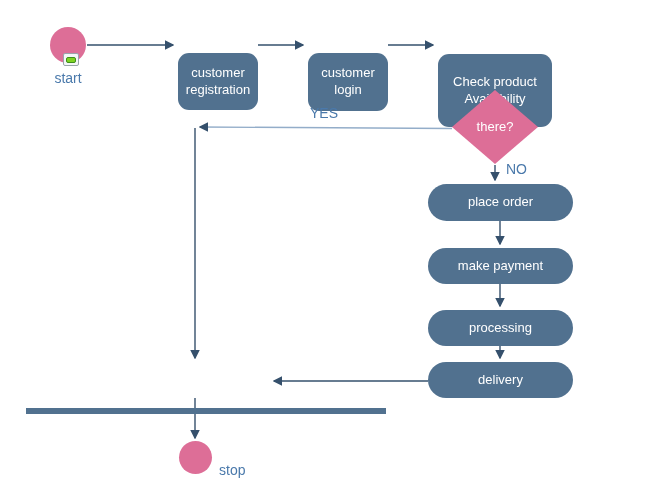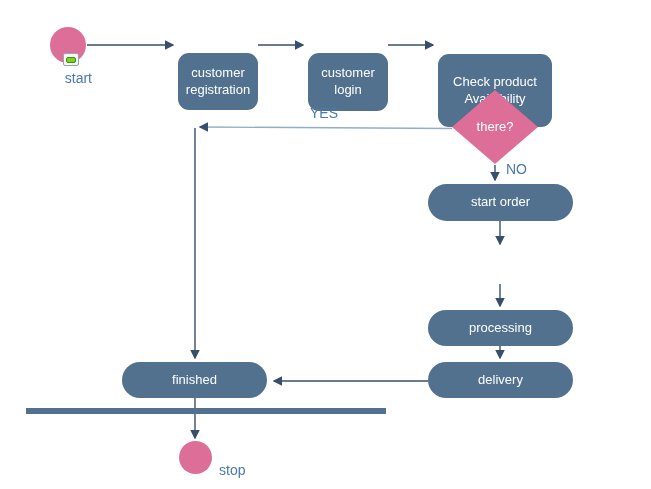--- a/index.html
+++ b/index.html
@@ -17,21 +17,21 @@
   .stadium { border-radius:19px; }
   .circle  { border-radius:50%; background:var(--c-accent_pink,#dd6e97); }
   .diamond {
     background:var(--c-accent_pink,#dd6e97);
     clip-path:polygon(50% 0%, 100% 50%, 50% 100%, 0% 50%);
   }
   .bar { position:absolute; background:var(--c-node_fill,#51718f); }
   .edge-label, .node-label {
     position:absolute; color:var(--c-label_text,#4a79ab); font-size:14px; line-height:1;
   }
-  .node-label { text-align:right; }
+  .node-label { text-align:center; }
   .start-badge {
     position:absolute; width:16px; height:13px; box-sizing:border-box;
     border:1px solid #9aa4ab; background:#f4f6f7; border-radius:2px;
     display:flex; align-items:center; justify-content:center;
   }
   .start-badge .pill {
     width:10px; height:6px; box-sizing:border-box; border-radius:2px;
     background:var(--c-icon_green,#7ed321); border:1px solid #3e8c1d;
   }
 </style>
@@ -84,29 +84,29 @@
   </div>
 
   <div class="node diamond" style="left:452px; top:90px; width:86px; height:74px;">
     <span>there?</span>
   </div>
 
   <div class="edge-label" style="left:310px; top:106px;">YES</div>
   <div class="edge-label" style="left:506px; top:162px;">NO</div>
 
   <div class="node stadium" style="left:428px; top:184px; width:145px; height:37px;">
-    <span>start order</span>
+    <span>place order</span>
+  </div>
+  <div class="node stadium" style="left:428px; top:248px; width:145px; height:36px;">
+    <span>make payment</span>
   </div>
   <div class="node stadium" style="left:428px; top:310px; width:145px; height:36px;">
     <span>processing</span>
   </div>
   <div class="node stadium" style="left:428px; top:362px; width:145px; height:36px;">
     <span>delivery</span>
   </div>
 
-  <div class="node stadium" style="left:122px; top:362px; width:145px; height:36px;">
-    <span>finished</span>
-  </div>
 
   <div class="node circle" style="left:179px; top:441px; width:33px; height:33px;"></div>
   <div class="edge-label" style="left:219px; top:463px;">stop</div>
 
 </div>
 
 </body></html>

